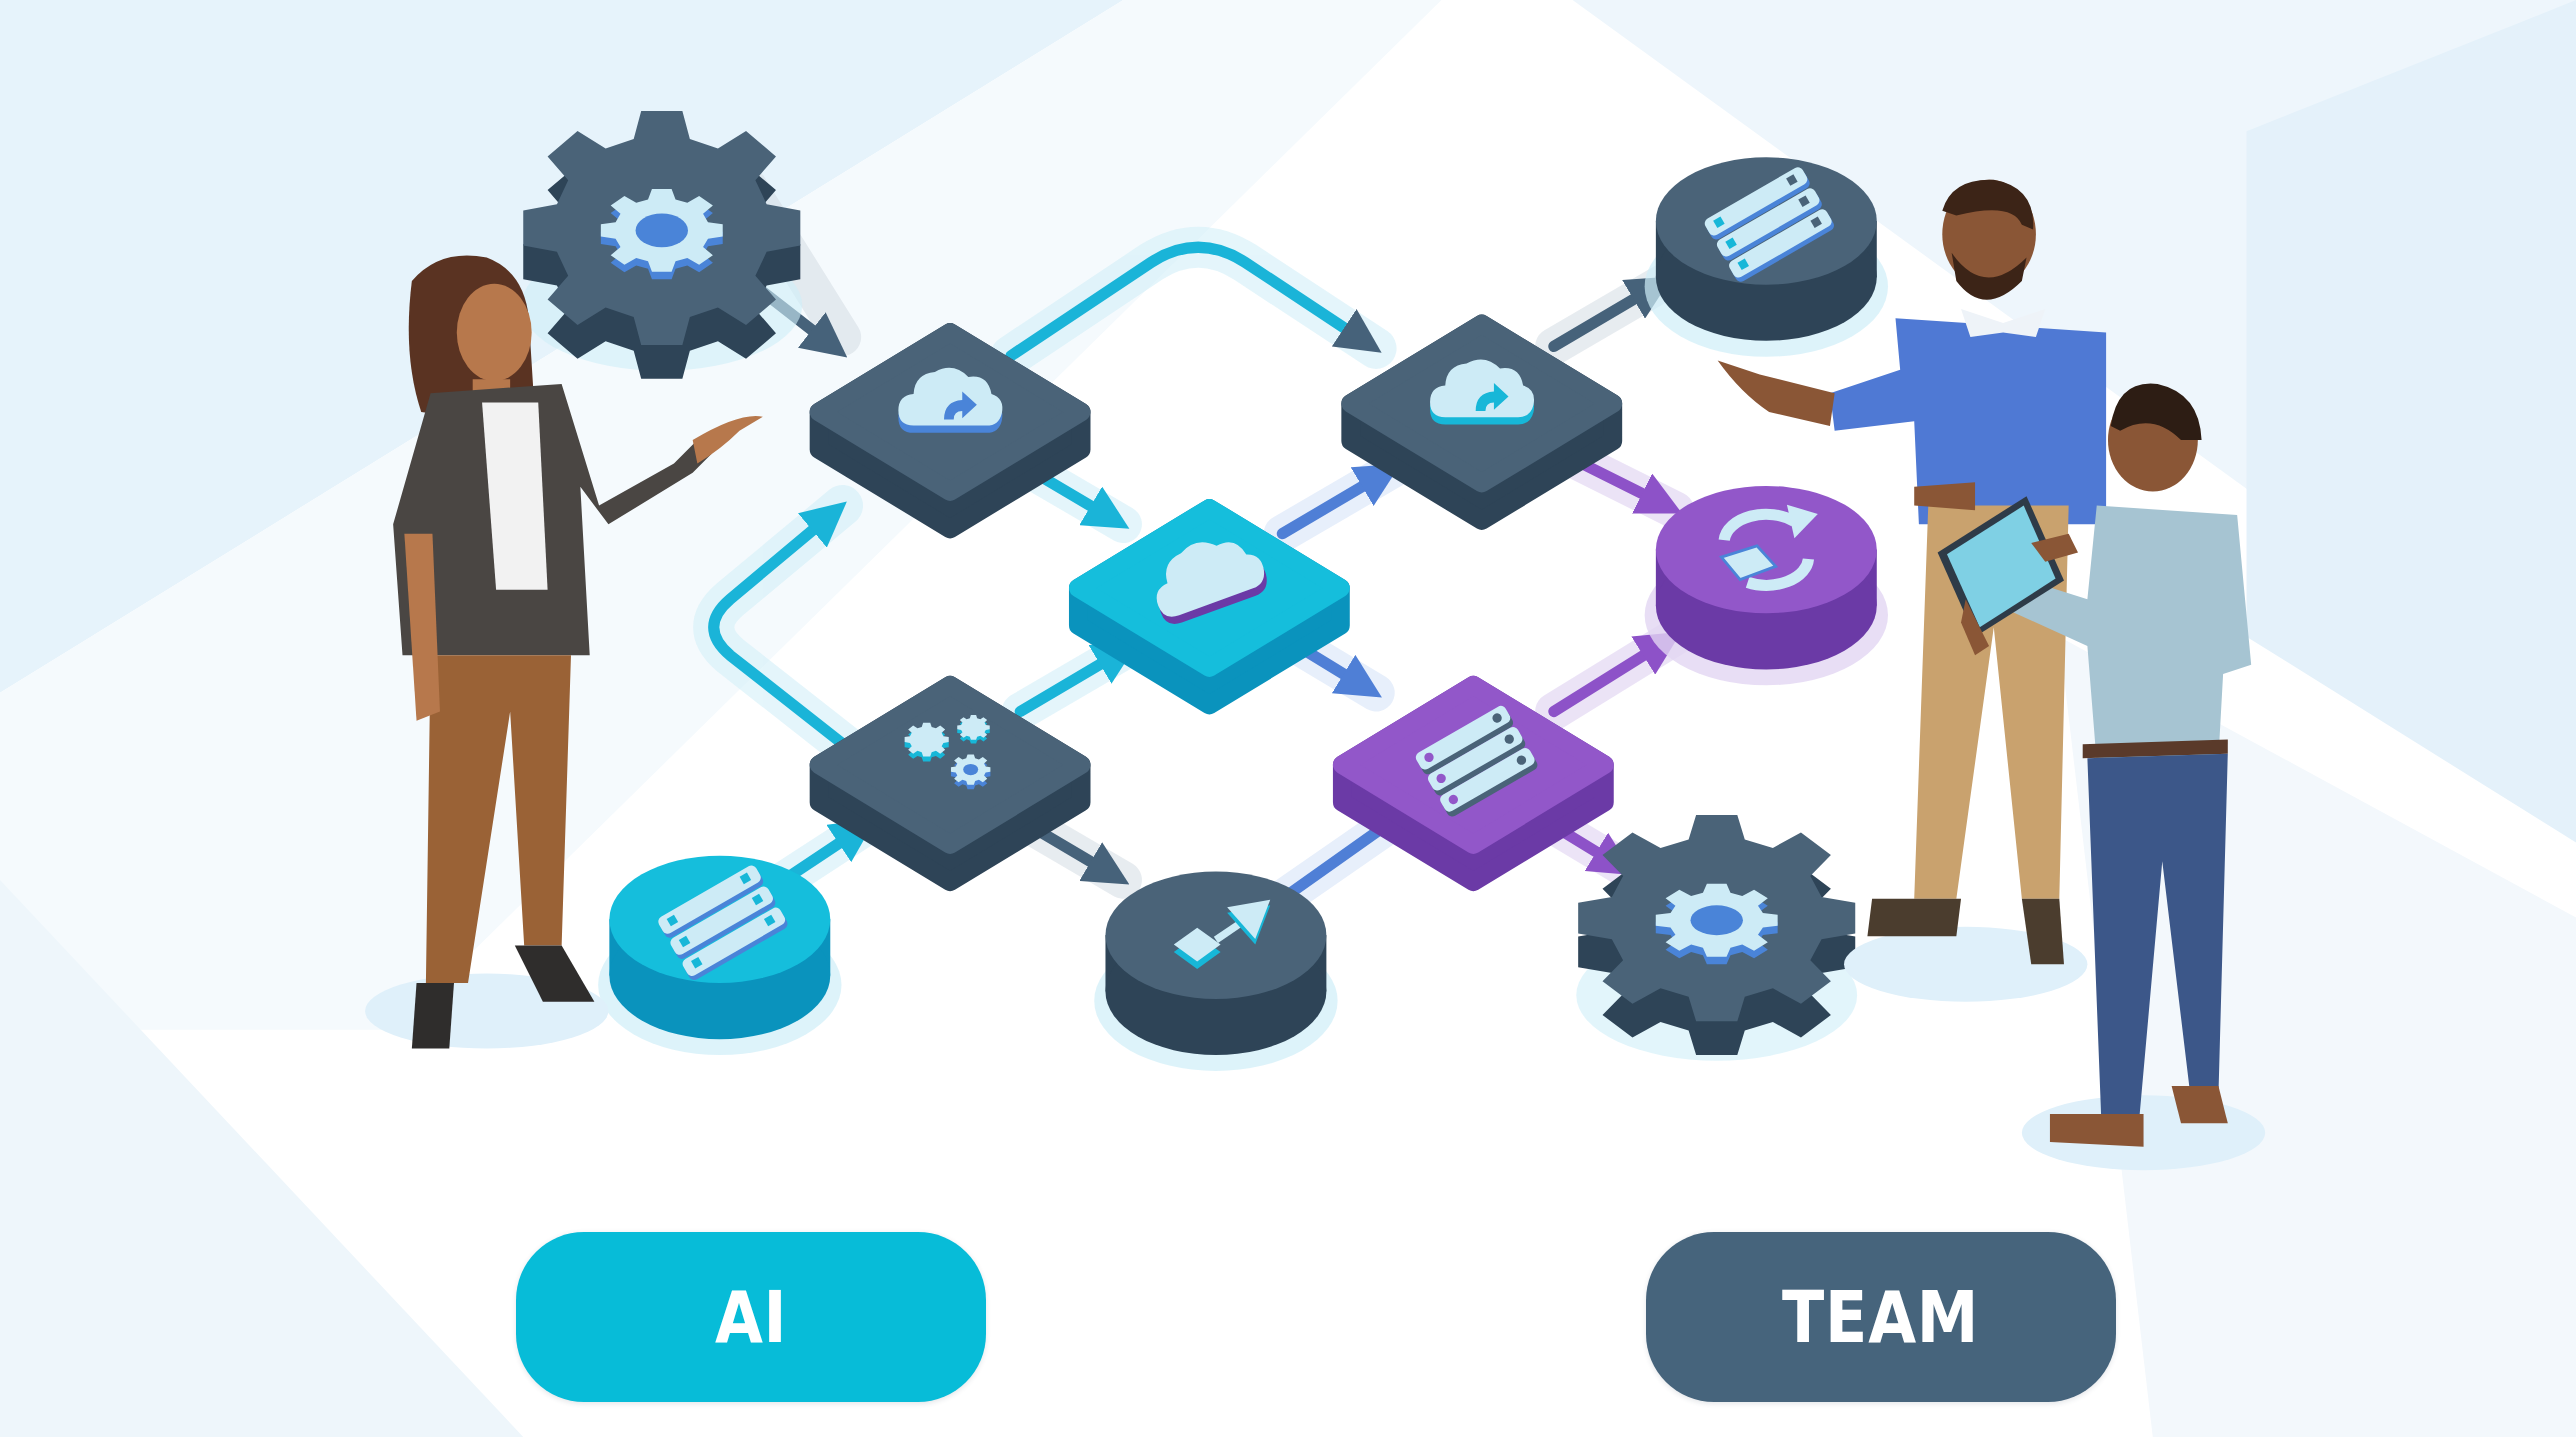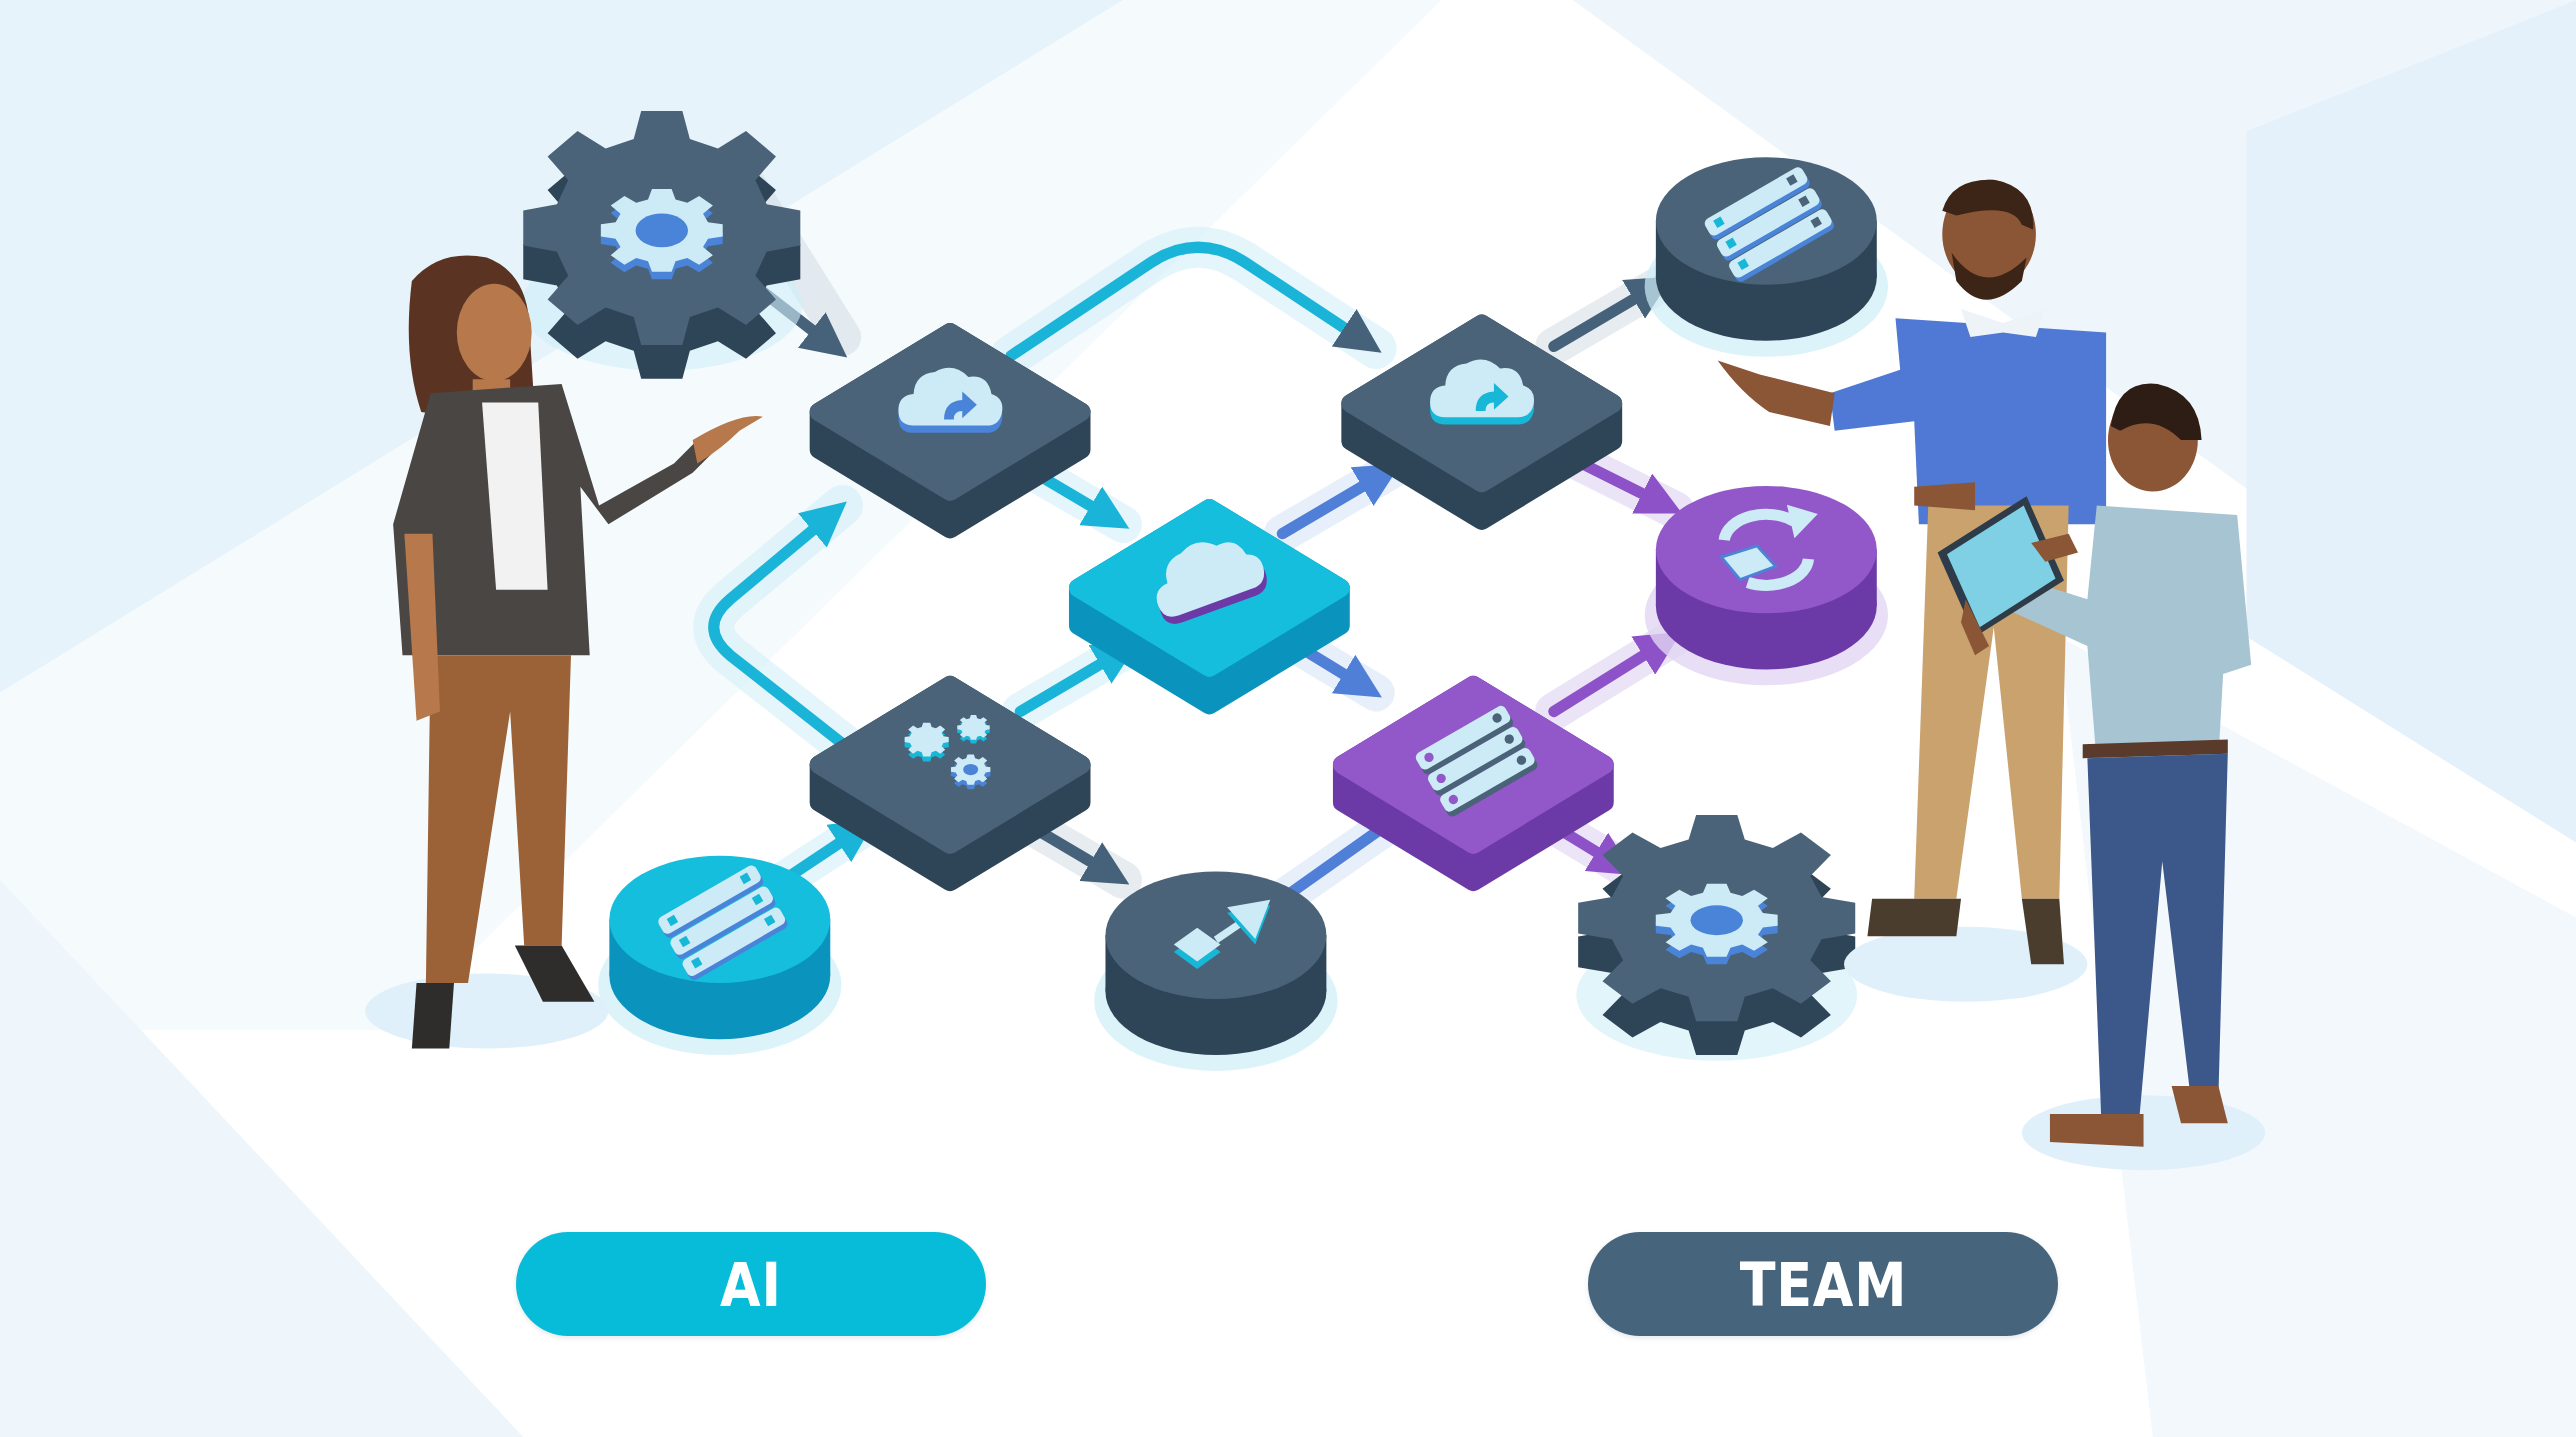--- a/index.html
+++ b/index.html
@@ -1,19 +1,19 @@
 <!DOCTYPE html>
 <html style="font-size:15px"><head>
 <meta charset="utf-8">
 <style>
   html,body{margin:0;padding:0;}
   body{width:2576px;height:1438px;overflow:hidden;background:#ffffff;font-family:"DejaVu Sans",sans-serif;position:relative;}
   .stage{position:absolute;left:0;top:0;width:2576px;height:1438px;}
   .layer{position:absolute;left:0;top:0;width:2576px;height:1438px;}
-  .badge{position:absolute;top:1232px;height:104px;width:470px;border-radius:68px;display:flex;align-items:center;justify-content:center;color:#ffffff;font-family:"DejaVu Sans",sans-serif;font-weight:bold;font-size:61px;letter-spacing:0.9px;box-shadow:0 1.9px 5.6px rgba(40,60,80,0.12);cursor:pointer;}
+  .badge{position:absolute;top:1232px;height:170px;width:470px;border-radius:68px;display:flex;align-items:center;justify-content:center;color:#ffffff;font-family:"DejaVu Sans",sans-serif;font-weight:bold;font-size:72px;letter-spacing:0.9px;box-shadow:0 1.9px 5.6px rgba(40,60,80,0.12);cursor:pointer;}
   .badge span{transform:scaleX(0.86);display:inline-block;}
 </style>
 </head>
 <body>
 
 <div class="stage">
 
   <svg class="layer" viewBox="0 0 2752 1536" width="2576" height="1438">
     <rect x="0" y="0" width="2752" height="1536" fill="#ffffff"></rect>
     <polygon points="0,0 1200,0 0,740" fill="#e6f3fb"></polygon>
@@ -347,17 +347,17 @@
       <path d="M2070,590 L2165,530 L2205,620 L2110,680 Z" fill="#2e3b48"></path>
       <path d="M2080,592 L2162,540 L2196,618 L2115,670 Z" fill="#7fd0e4"></path>
       <path d="M2100,640 L2125,690 L2110,700 L2095,665 Z" fill="#8a5636"></path>
       <path d="M2170,580 L2210,570 L2220,590 L2185,600 Z" fill="#8a5636"></path>
     </g>
   </svg>
 
   <div class="badge" style="left:516px;background:#07bcd8;">
     <span>AI</span>
   </div>
-  <div class="badge" style="left:1588px;background:#46647c;">
+  <div class="badge" style="left:1646px;background:#46647c;">
     <span>TEAM</span>
   </div>
 </div>
 
 
 </body></html>

